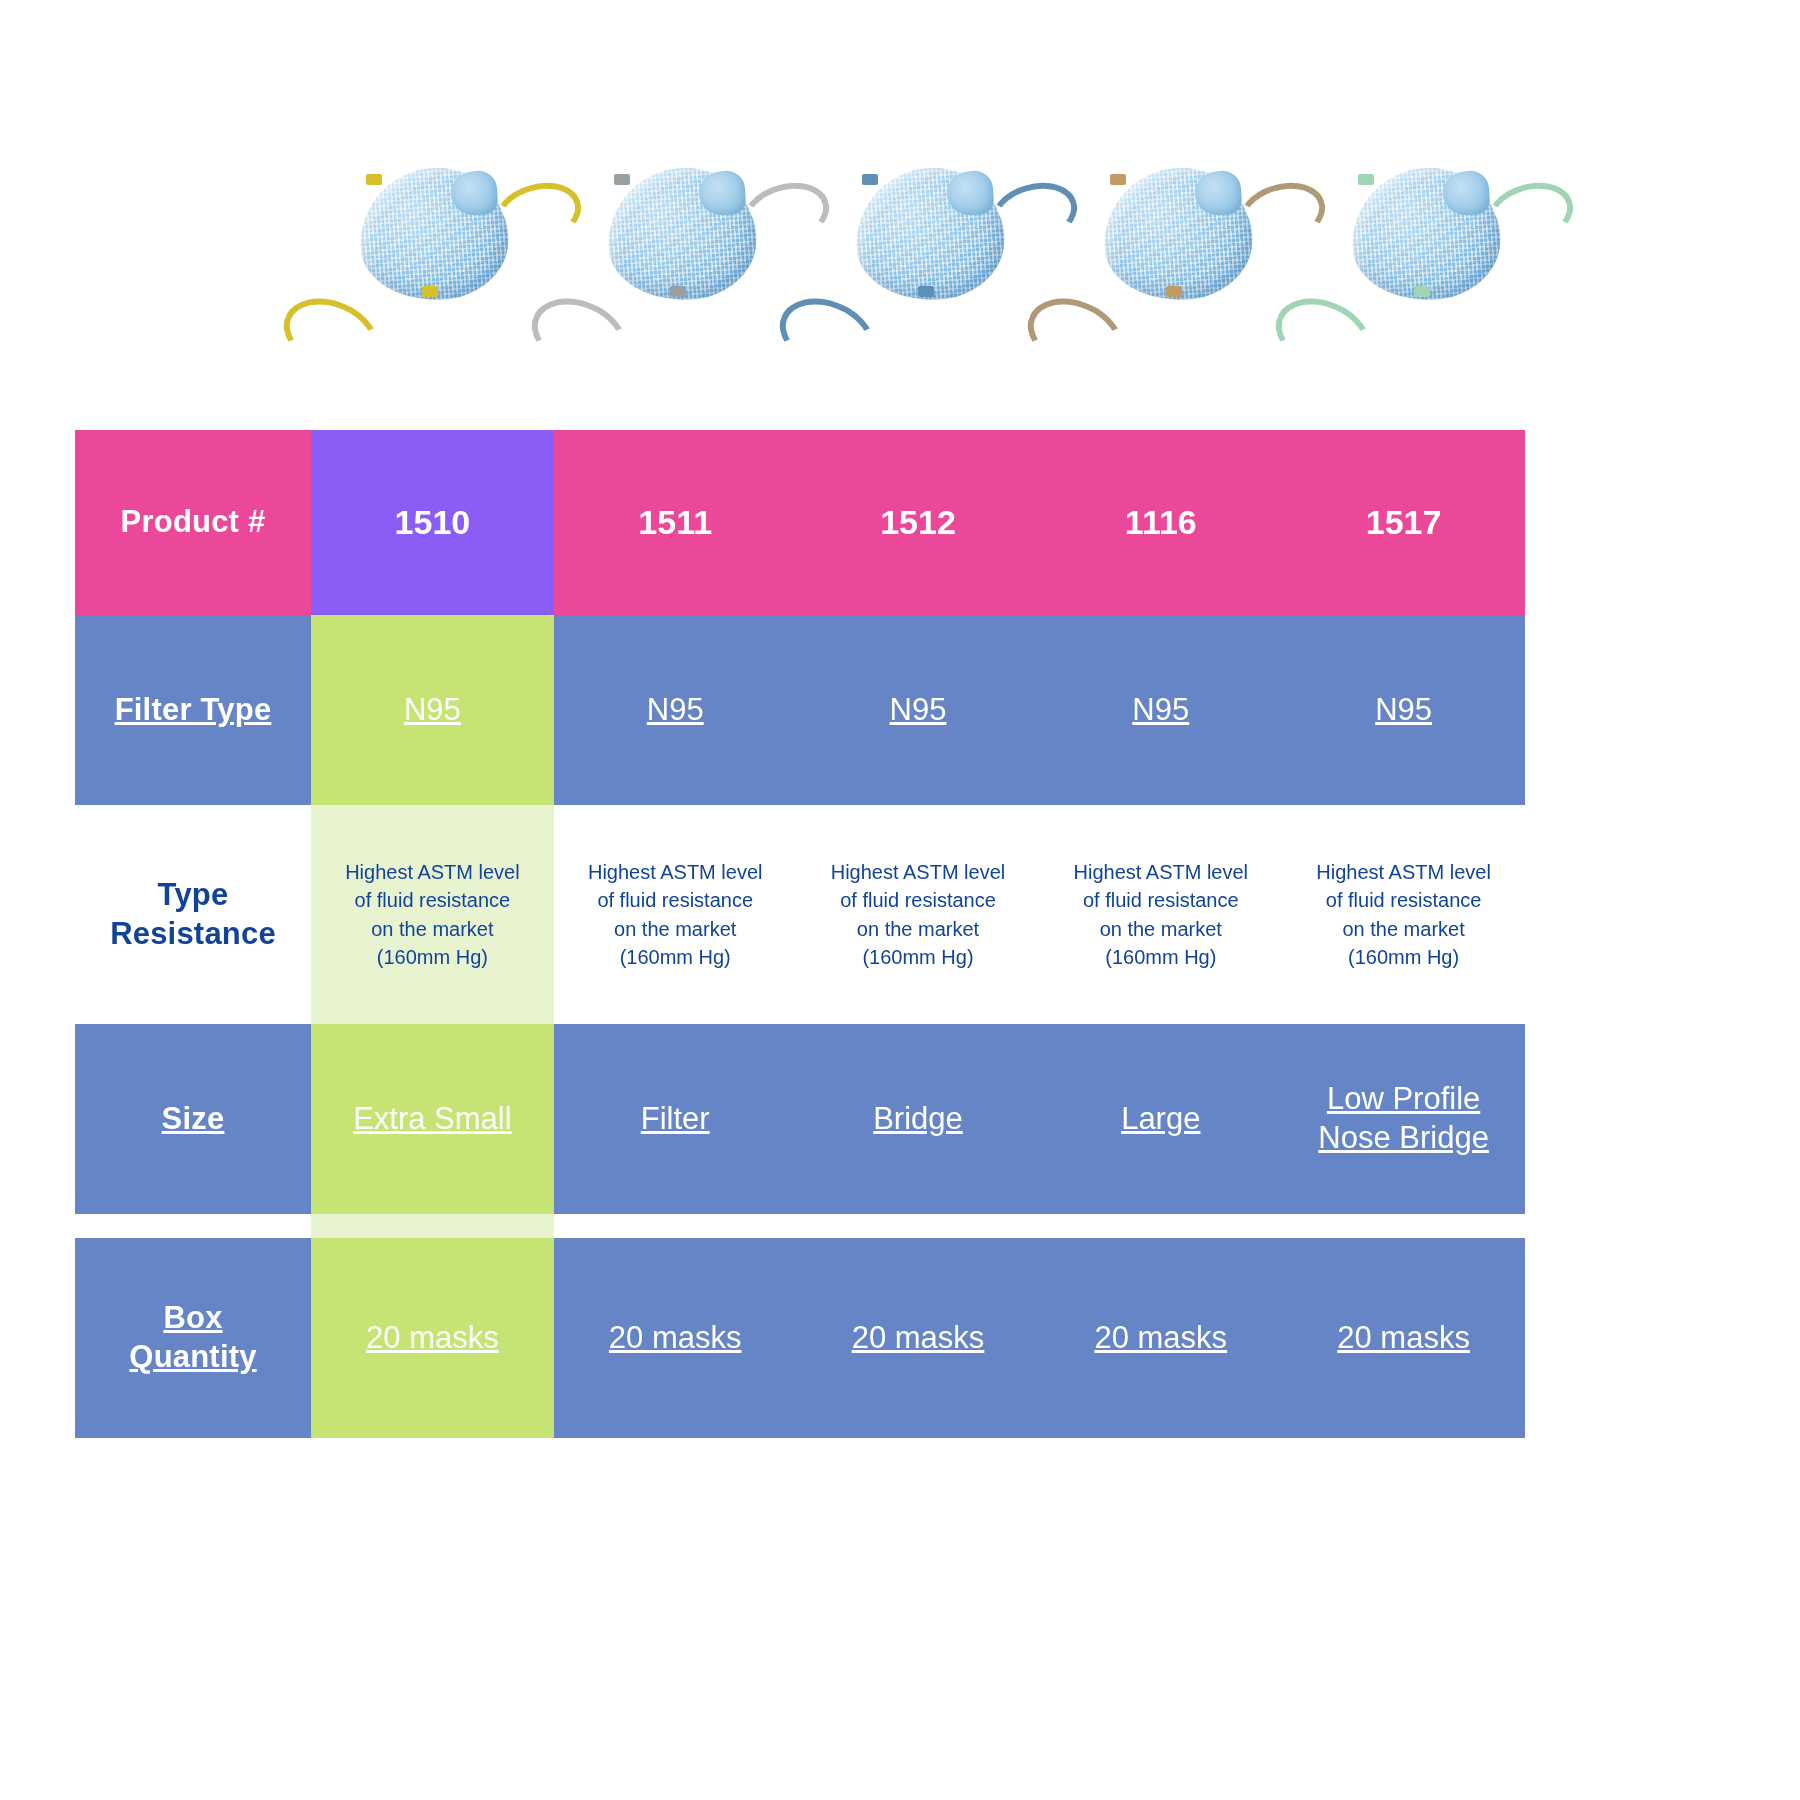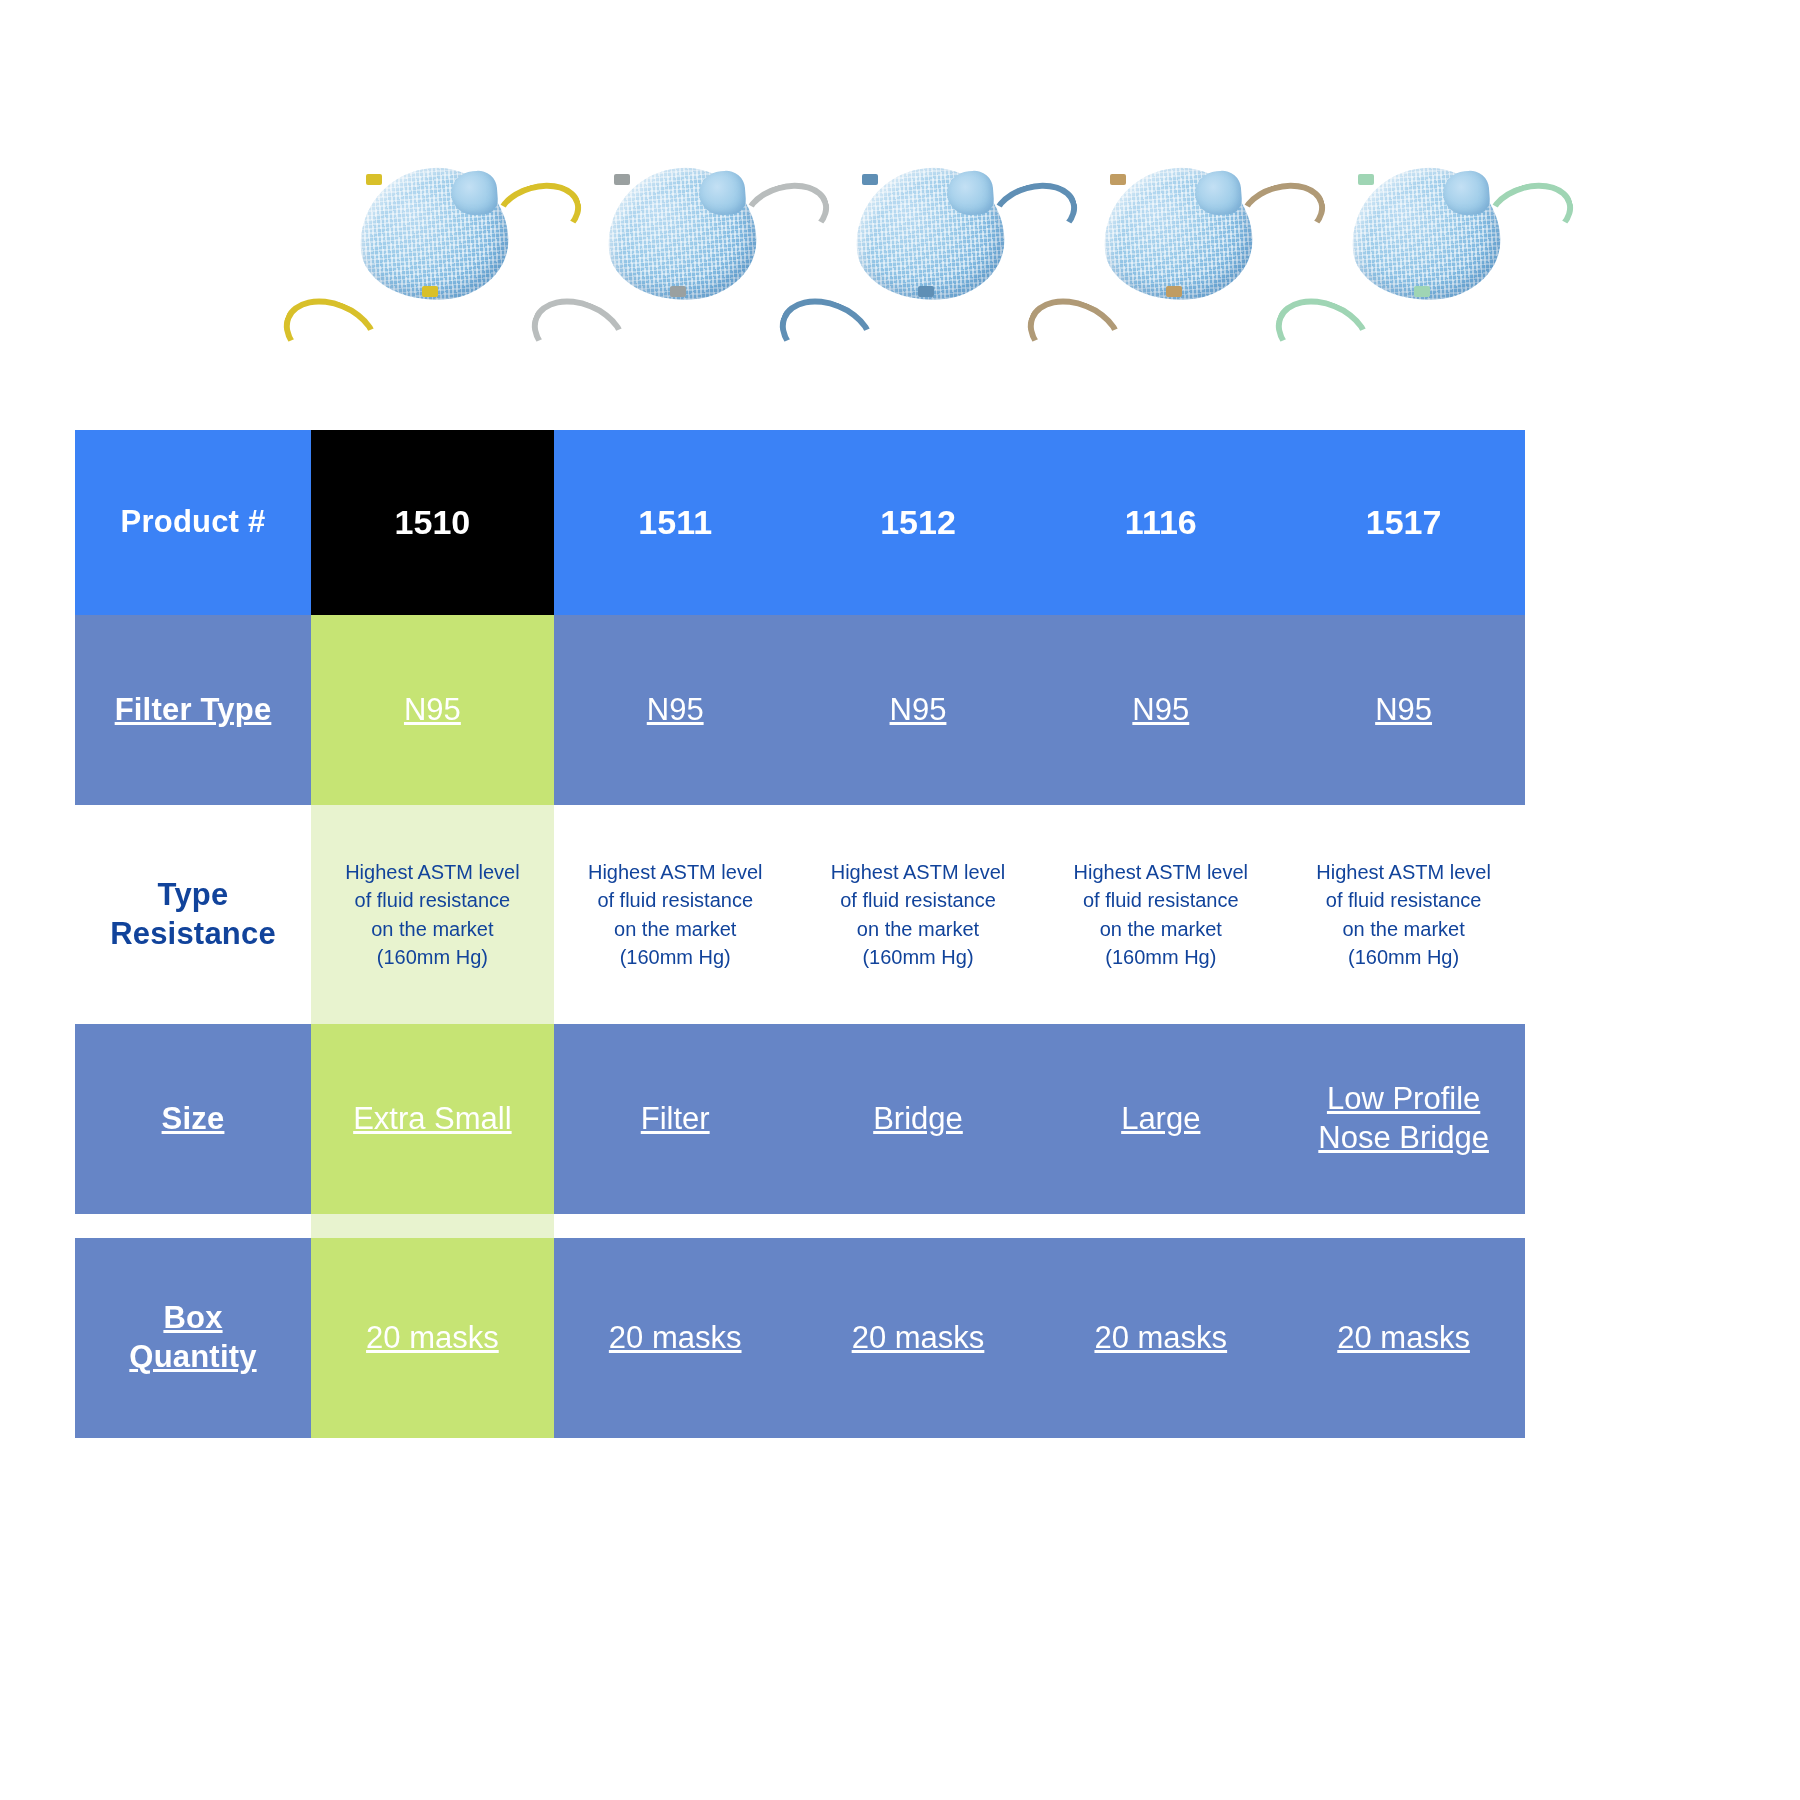--- a/index.html
+++ b/index.html
@@ -103,26 +103,26 @@
   }
   #compare-table td {
     padding: 0;
     vertical-align: middle;
     text-align: center;
   }
   col.col-label { width: 236px; }
   col.col-data  { width: 242.8px; }
 
   
-  tr.band-head td        { background: #3b82f6; }
+  tr.band-head td        { background: #ec4899; }
   tr.band-blue td        { background: #6685c6; text-decoration: underline; }
   tr.band-white td       { background: #ffffff; }
 
   
-  tr.band-head td.hl     { background: #000000; }
+  tr.band-head td.hl     { background: #8b5cf6; }
   tr.band-blue td.hl     { background: #c6e474; }
   tr.band-white td.hl    { background: #e8f3cf; }
 
   
   tr.gap td { background: #ffffff; height: 12px; }
   tr.gap td.hl { background: #e8f3cf; }
   tr.gap-after-white td { background: #ffffff; height: 12px; }
 
   
   .row-label {

